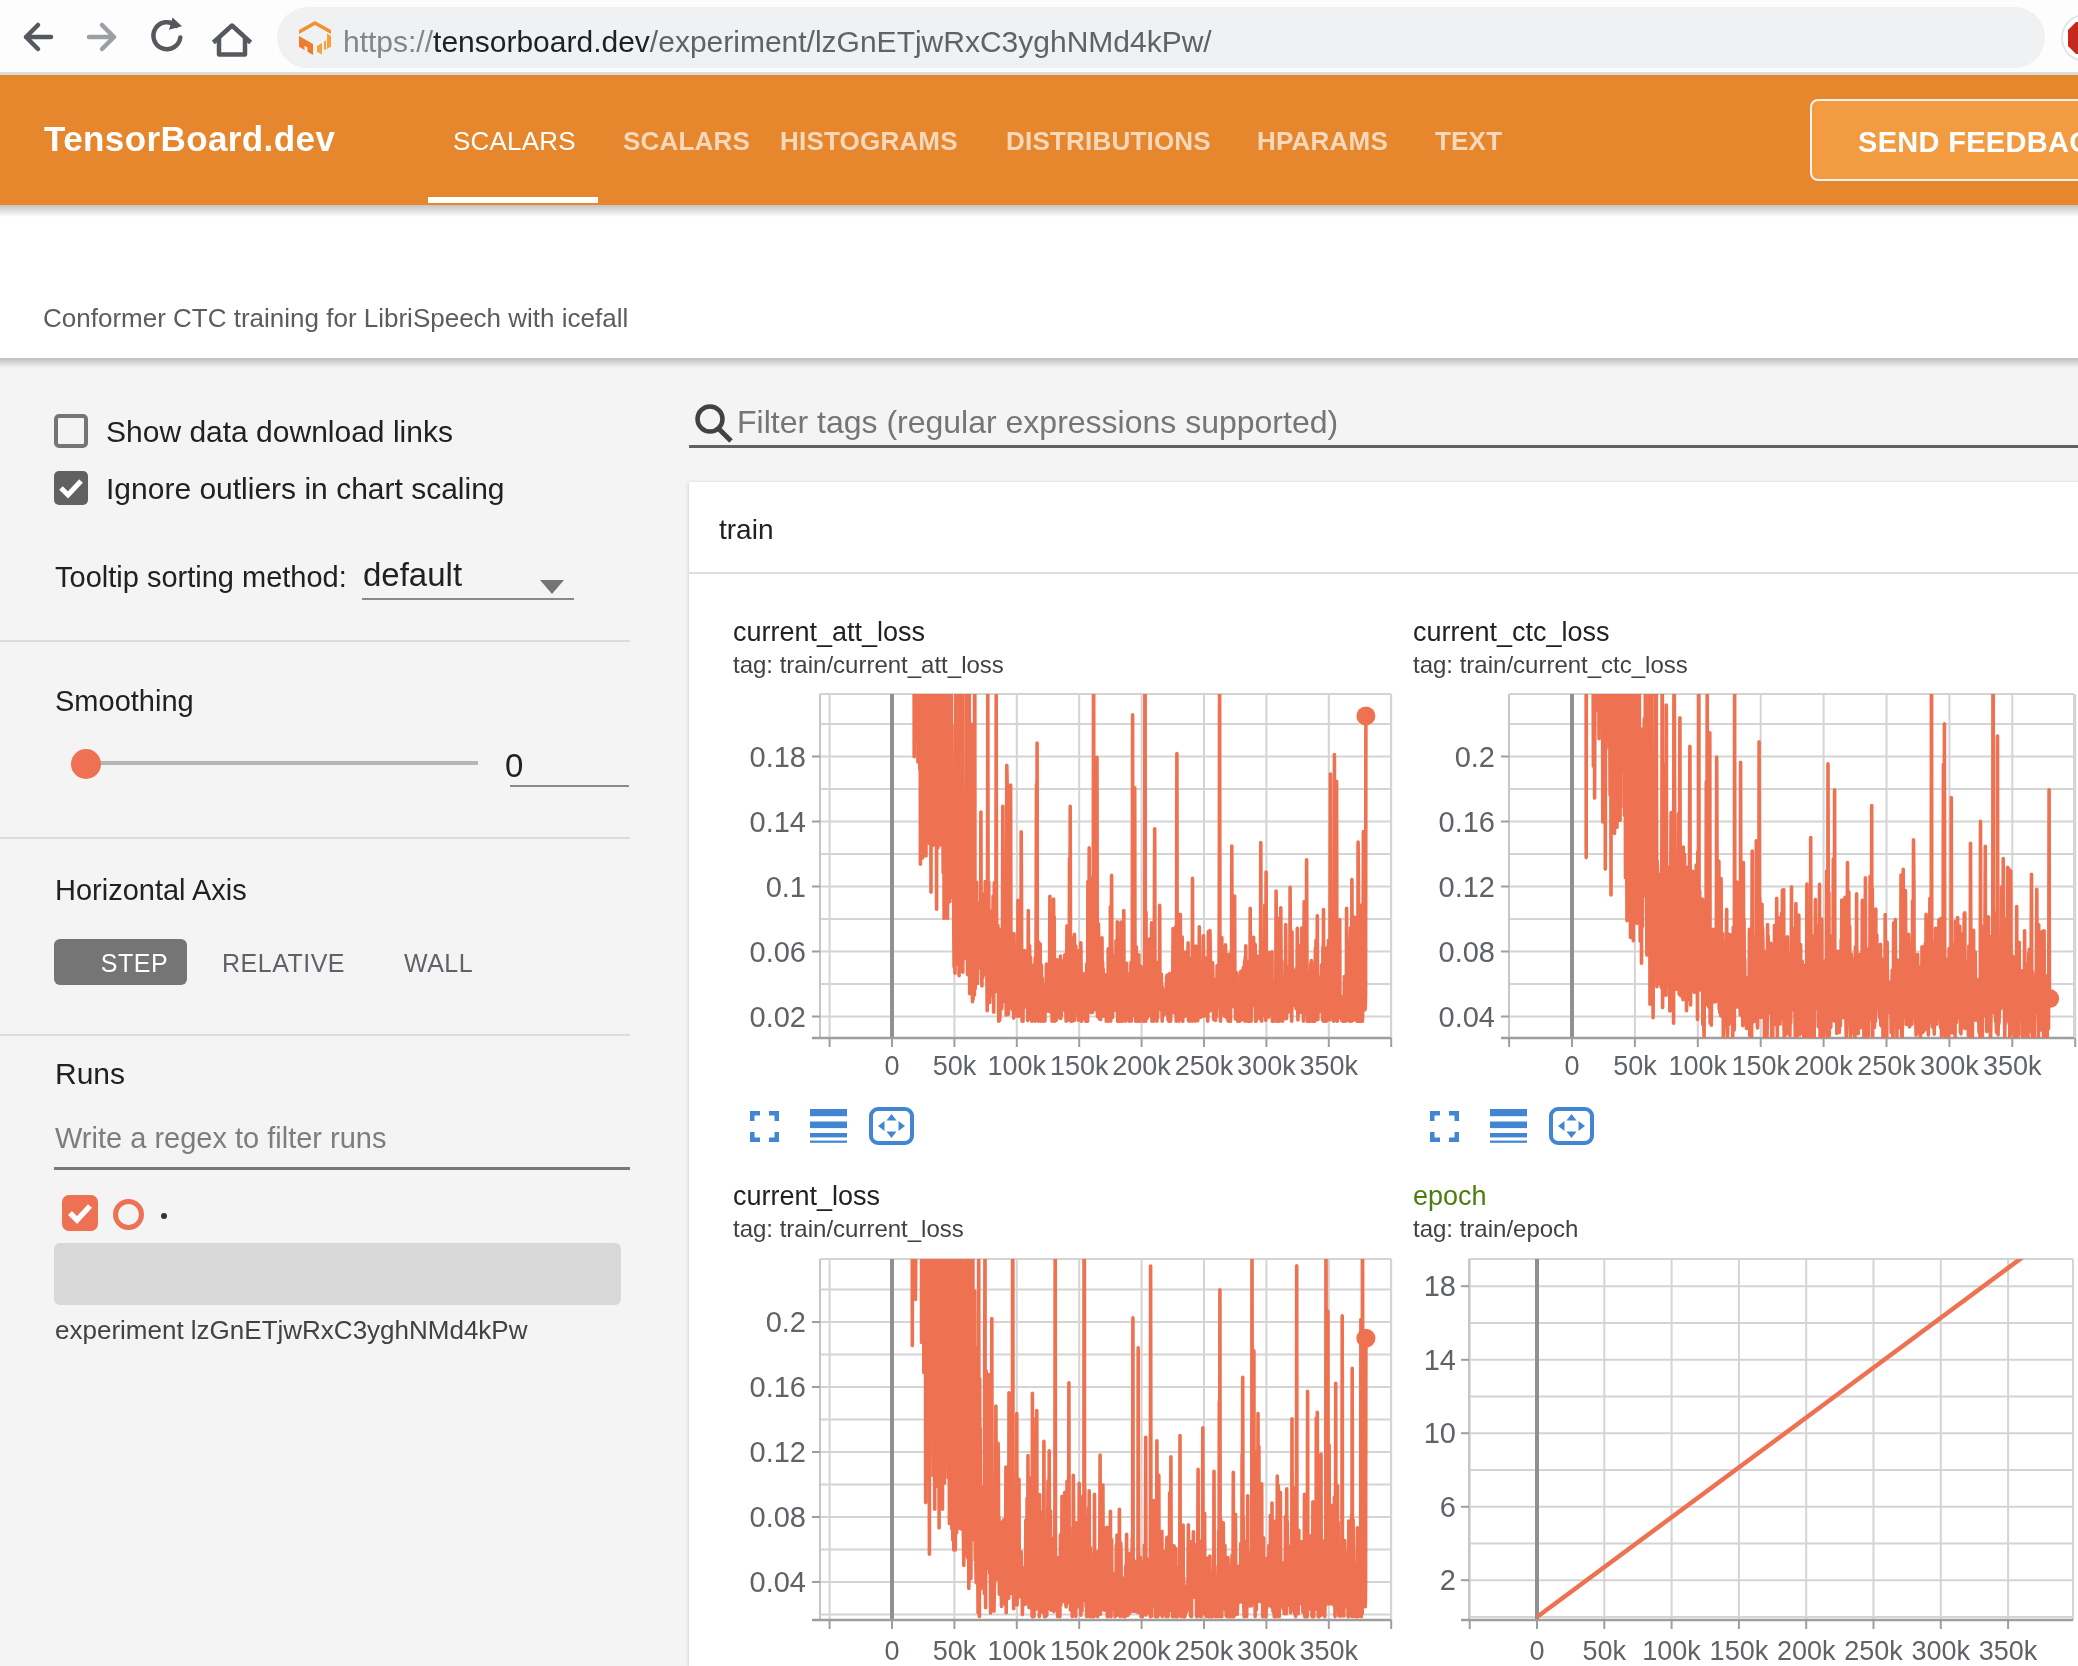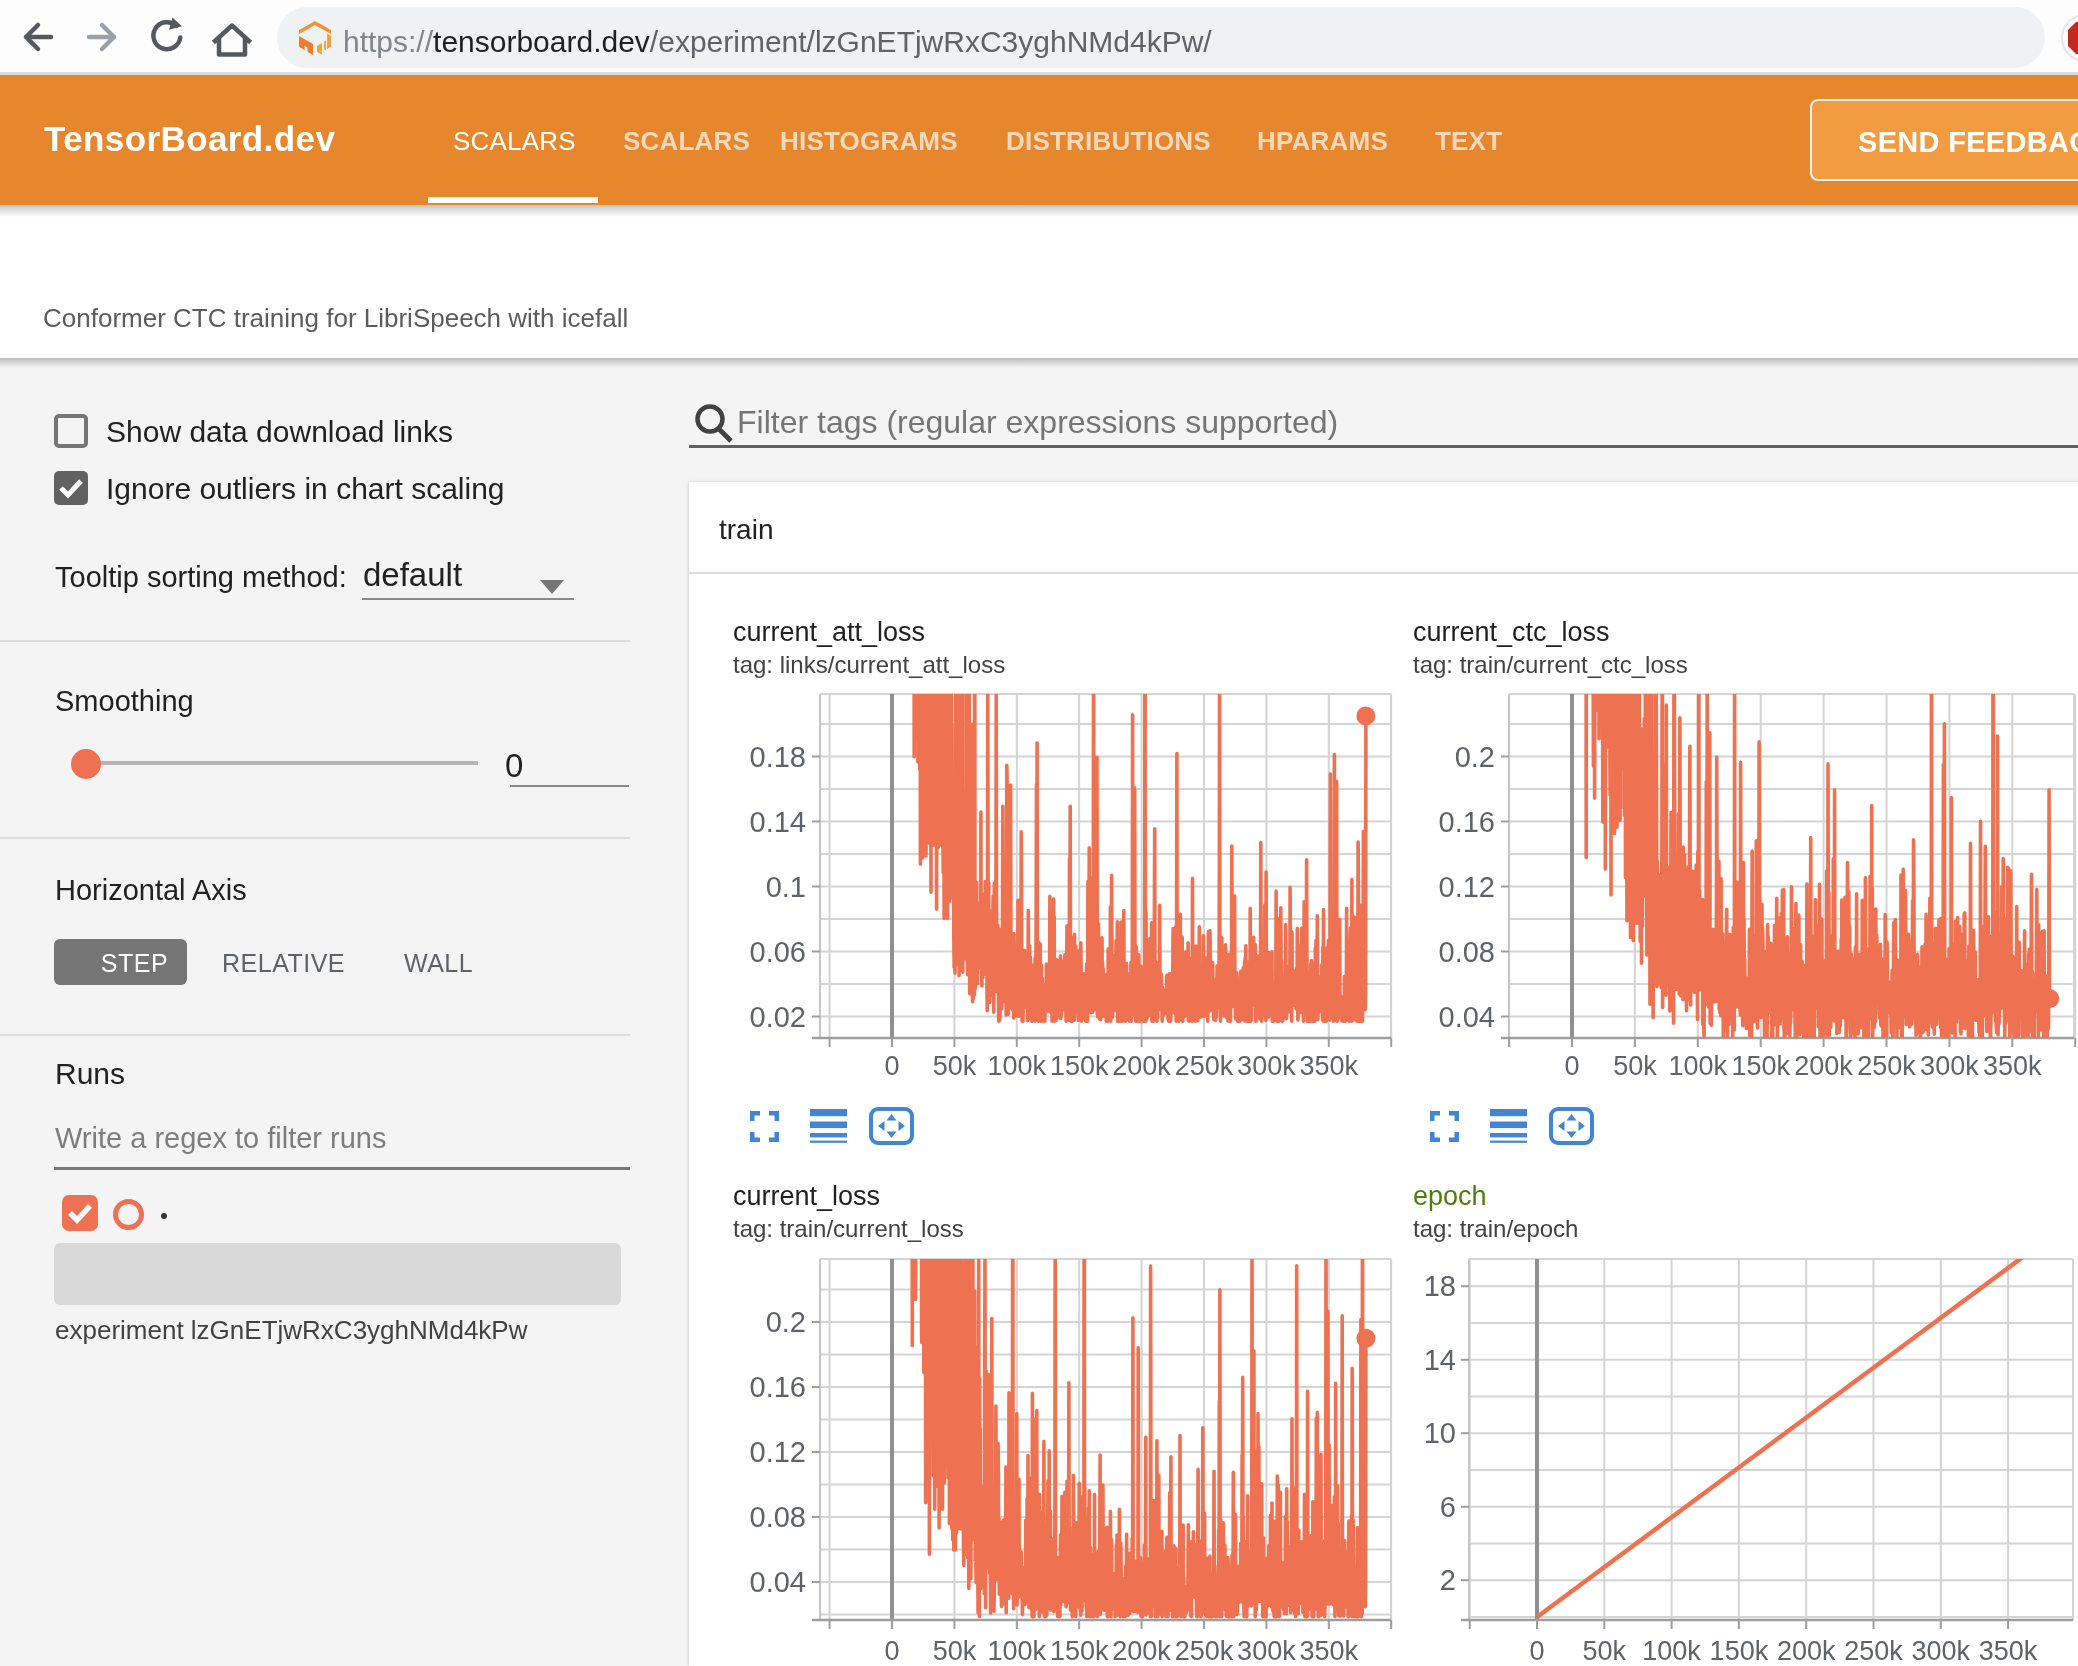--- a/index.html
+++ b/index.html
@@ -98,21 +98,21 @@
     <line x1="24" y1="26" x2="36" y2="38" stroke="#424242" stroke-width="5"></line>
   </svg>
 <div class="abs" style="left:737px;top:404px;font-size:32px;color:#757575;">Filter tags (regular expressions supported)</div>
 <div class="abs" style="left:689px;top:445px;width:1389px;height:2.5px;background:#606060;"></div>
 
 <div class="abs" style="left:689px;top:482px;width:1400px;height:1184px;background:#fff;box-shadow:0 1px 4px rgba(0,0,0,0.2);"></div>
 <div class="abs" style="left:719px;top:514px;font-size:28px;color:#212121;">train</div>
 <div class="abs" style="left:689px;top:572px;width:1400px;height:2px;background:#dedede;"></div>
 
 <div class="abs" style="left:733px;top:617px;font-size:27px;color:#212121;">current_att_loss</div>
-<div class="abs" style="left:733px;top:651px;font-size:24px;color:#424242;">tag: links/current_att_loss</div>
+<div class="abs" style="left:733px;top:651px;font-size:24px;color:#424242;">tag: train/current_att_loss</div>
 <div class="abs" style="left:1413px;top:617px;font-size:27px;color:#212121;">current_ctc_loss</div>
 <div class="abs" style="left:1413px;top:651px;font-size:24px;color:#424242;">tag: train/current_ctc_loss</div>
 <div class="abs" style="left:733px;top:1181px;font-size:27px;color:#212121;">current_loss</div>
 <div class="abs" style="left:733px;top:1215px;font-size:24px;color:#424242;">tag: train/current_loss</div>
 <div class="abs" style="left:1413px;top:1181px;font-size:27px;color:#4d7c0f;">epoch</div>
 <div class="abs" style="left:1413px;top:1215px;font-size:24px;color:#424242;">tag: train/epoch</div>
 <svg width="1500" height="1666" viewBox="578 0 1500 1666" style="position:absolute;left:578px;top:0;" font-family="'Liberation Sans', sans-serif">
     <defs>
       <clipPath id="cpatt">
         <rect x="820" y="694" width="571" height="344"></rect>

